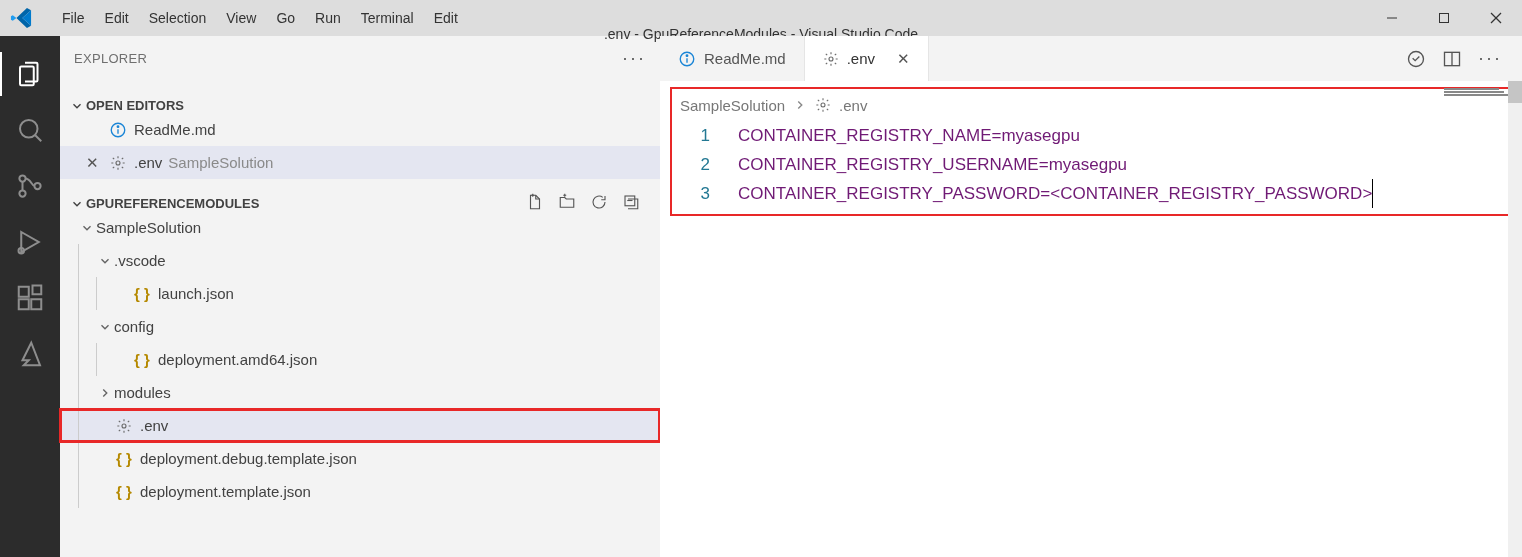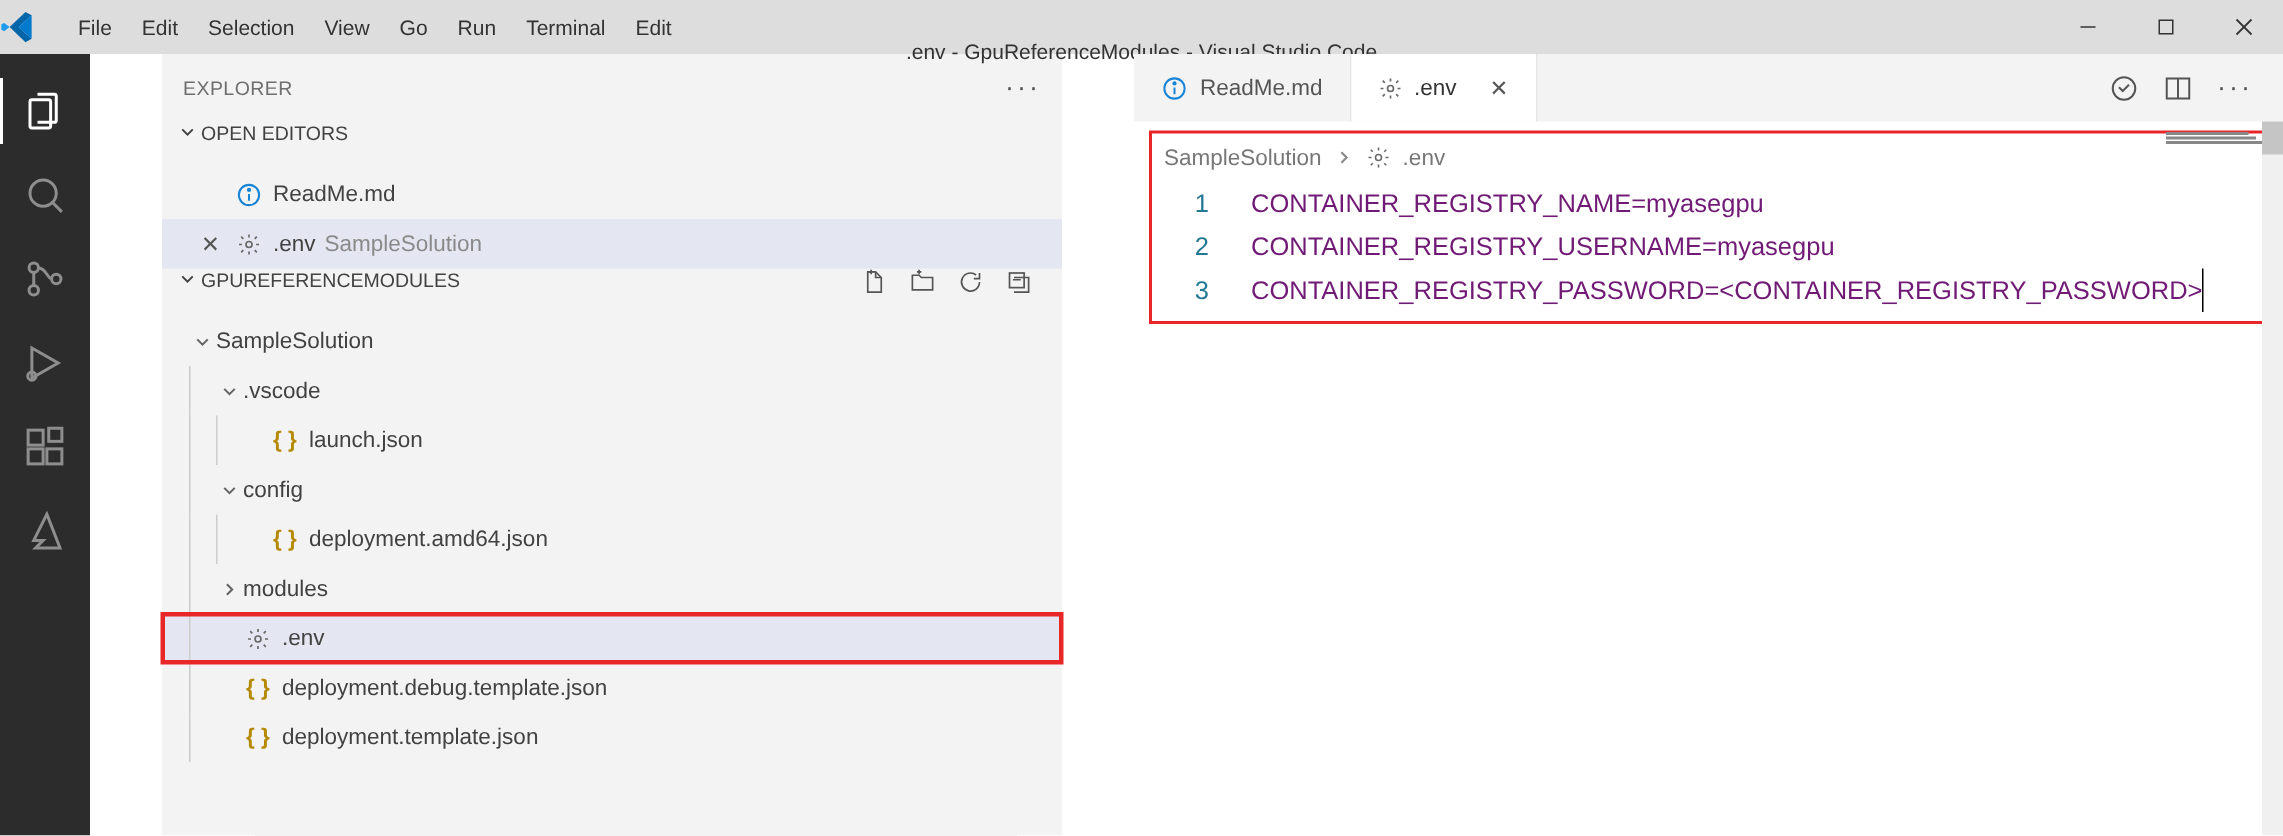--- a/index.html
+++ b/index.html
@@ -1,41 +1,41 @@
 <!DOCTYPE html>
 <html><head>
 <meta charset="utf-8">
 <style>
   * { margin: 0; padding: 0; box-sizing: border-box; font-family: "Segoe UI", -apple-system, sans-serif; }
   body { width: 1522px; height: 557px; background: #fff; overflow: hidden; display: flex; flex-direction: column; }
 
   
-  .titlebar { height: 36px; background: #dddddd; display: flex; align-items: center; font-size: 14px; color: #333; position: relative; }
+  .titlebar { height: 36px; background: #dddddd; display: flex; align-items: center; padding-left: 10px; font-size: 14px; color: #333; position: relative; }
   .titlebar .vscode-logo { width: 22px; height: 22px; margin-right: 20px; }
   .titlebar .menu-item { padding: 0 10px; cursor: pointer; height: 100%; display: flex; align-items: center; }
   .titlebar .window-title { position: absolute; left: 50%; transform: translateX(-50%); color: #333; font-size: 14px; margin-top: 32px; }
   .titlebar .window-controls { margin-left: auto; display: flex; }
   .titlebar .win-ctrl { width: 52px; height: 36px; display: flex; align-items: center; justify-content: center; cursor: pointer; }
 
   
-  .main { flex: 1; display: flex; overflow: hidden; gap: 48px; }
+  .main { flex: 1; display: flex; overflow: hidden; }
 
   
   .activitybar { width: 60px; background: #2c2c2c; display: flex; flex-direction: column; align-items: center; padding-top: 10px; }
   .activitybar .act-item { width: 60px; height: 56px; display: flex; align-items: center; justify-content: center; cursor: pointer; position: relative; }
   .activitybar .act-item.active::before { content: ""; position: absolute; left: 0; top: 6px; bottom: 6px; width: 2px; background: #fff; }
   .activitybar .act-item svg { stroke: #8e8e8e; }
   .activitybar .act-item.active svg { stroke: #fff; }
 
   
   .sidebar { width: 600px; background: #f3f3f3; display: flex; flex-direction: column; font-size: 15px; color: #424242; }
   .sidebar .section-hdr { height: 45px; display: flex; align-items: center; padding: 0 14px; font-size: 13px; color: #6f6f6f; letter-spacing: 0.3px; }
   .sidebar .section-hdr .hdr-label { flex: 1; }
   .sidebar .section-hdr .hdr-dots { cursor: pointer; font-size: 18px; letter-spacing: 2px; color: #555; }
-  .sidebar .subsection { height: 32px; display: flex; align-items: flex-start; padding-left: 8px; font-size: 13px; font-weight: 400; color: #424242; }
+  .sidebar .subsection { height: 32px; display: flex; align-items: flex-end; padding-left: 8px; font-size: 13px; font-weight: 700; color: #424242; }
   .sidebar .subsection .chev { width: 18px; display: inline-flex; justify-content: center; }
   .sidebar .subsection .subsection-actions { margin-left: auto; display: flex; gap: 14px; padding-right: 20px; }
   .sidebar .tree-row { height: 33px; display: flex; align-items: center; cursor: pointer; font-size: 15px; padding-left: 0; }
   .sidebar .tree-row.selected { background: #e4e6f1; }
   .sidebar .tree-row.highlighted { outline: 3px solid #e82828; outline-offset: -2px; }
   .sidebar .indent { display: inline-block; width: 18px; height: 100%; border-left: 1px solid transparent; }
   .sidebar .indent.guide { border-left: 1px solid #cccccc; }
   .sidebar .twisty { width: 18px; display: inline-flex; justify-content: center; color: #646464; }
   .sidebar .file-icon { width: 20px; display: inline-flex; justify-content: center; margin-right: 6px; }
   .sidebar .muted { color: #8a8a8a; margin-left: 6px; }

